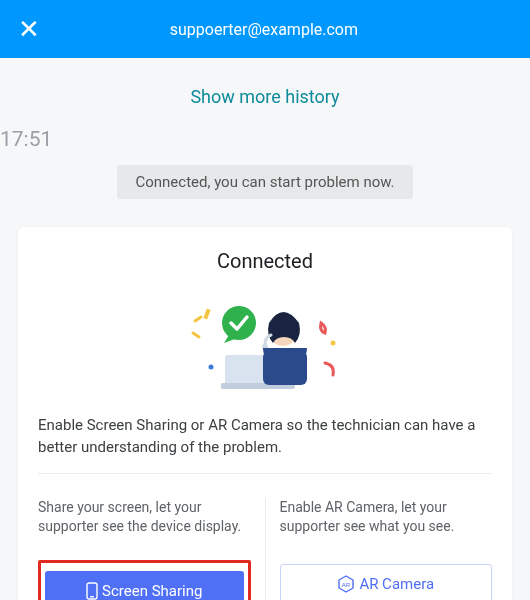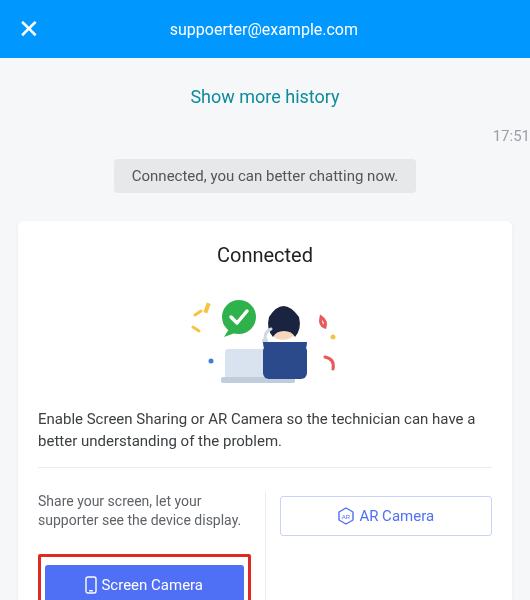--- a/index.html
+++ b/index.html
@@ -32,23 +32,23 @@
       margin-left: -24px;
     }
     .show-history {
       text-align: center;
       padding: 28px 0 20px;
       color: #0d8b9b;
       font-size: 18px;
       cursor: pointer;
     }
     .timestamp {
-      text-align: right;
+      text-align: left;
       color: #9aa0a6;
-      font-size: 15px;
+      font-size: 21px;
       padding-bottom: 14px;
     }
     .status-pill {
       display: block;
       width: fit-content;
       margin: 0 auto 28px;
       background: #e6e8ea;
       color: #555;
       font-size: 15px;
       padding: 8px 18px;
@@ -136,21 +136,21 @@
 
 <div class="header">
   <span class="close-icon">✕</span>
   <span class="header-title">suppoerter@example.com</span>
 </div>
 
 <div class="show-history">Show more history</div>
 
 <div class="timestamp">17:51</div>
 
-<div class="status-pill">Connected, you can better chatting now.</div>
+<div class="status-pill">Connected, you can start problem now.</div>
 
 <div class="card">
   <div class="card-title">Connected</div>
 
   <div class="illustration">
     <svg width="180" height="100" viewBox="0 0 180 100">
 
       <path d="M20 28 l6 -4 M18 40 l6 4" stroke="#f4c542" stroke-width="3" stroke-linecap="round" fill="none"></path>
       <rect x="30" y="16" width="4" height="10" fill="#f4c542" transform="rotate(20 32 21)"></rect>
 
@@ -181,26 +181,27 @@
     <div class="option">
       <div class="option-desc">Share your screen, let your supporter see the device display.</div>
       <div class="highlight-box">
         <div class="btn btn-primary">
           <span class="phone-icon">
             <svg width="12" height="18" viewBox="0 0 12 18">
                 <rect x="1" y="1" width="10" height="16" rx="2" fill="none" stroke="#fff" stroke-width="1.4"></rect>
                 <rect x="4" y="14" width="4" height="1.5" rx="0.7" fill="#fff"></rect>
               </svg>
           </span>
-          <span>Screen Camera</span>
+          <span>Screen Sharing</span>
         </div>
       </div>
     </div>
 
     <div class="option">
+      <div class="option-desc">Enable AR Camera, let your supporter see what you see.</div>
       <div class="btn btn-outline">
         <span class="ar-icon">
           <svg width="18" height="18" viewBox="0 0 18 18">
               <polygon points="9,1 16,5 16,13 9,17 2,13 2,5" fill="none" stroke="#4f6ff5" stroke-width="1.4" stroke-linejoin="round"></polygon>
               <text x="9" y="12" font-size="6" text-anchor="middle" fill="#4f6ff5" font-family="sans-serif">AR</text>
             </svg>
         </span>
         <span>AR Camera</span>
       </div>
     </div>

